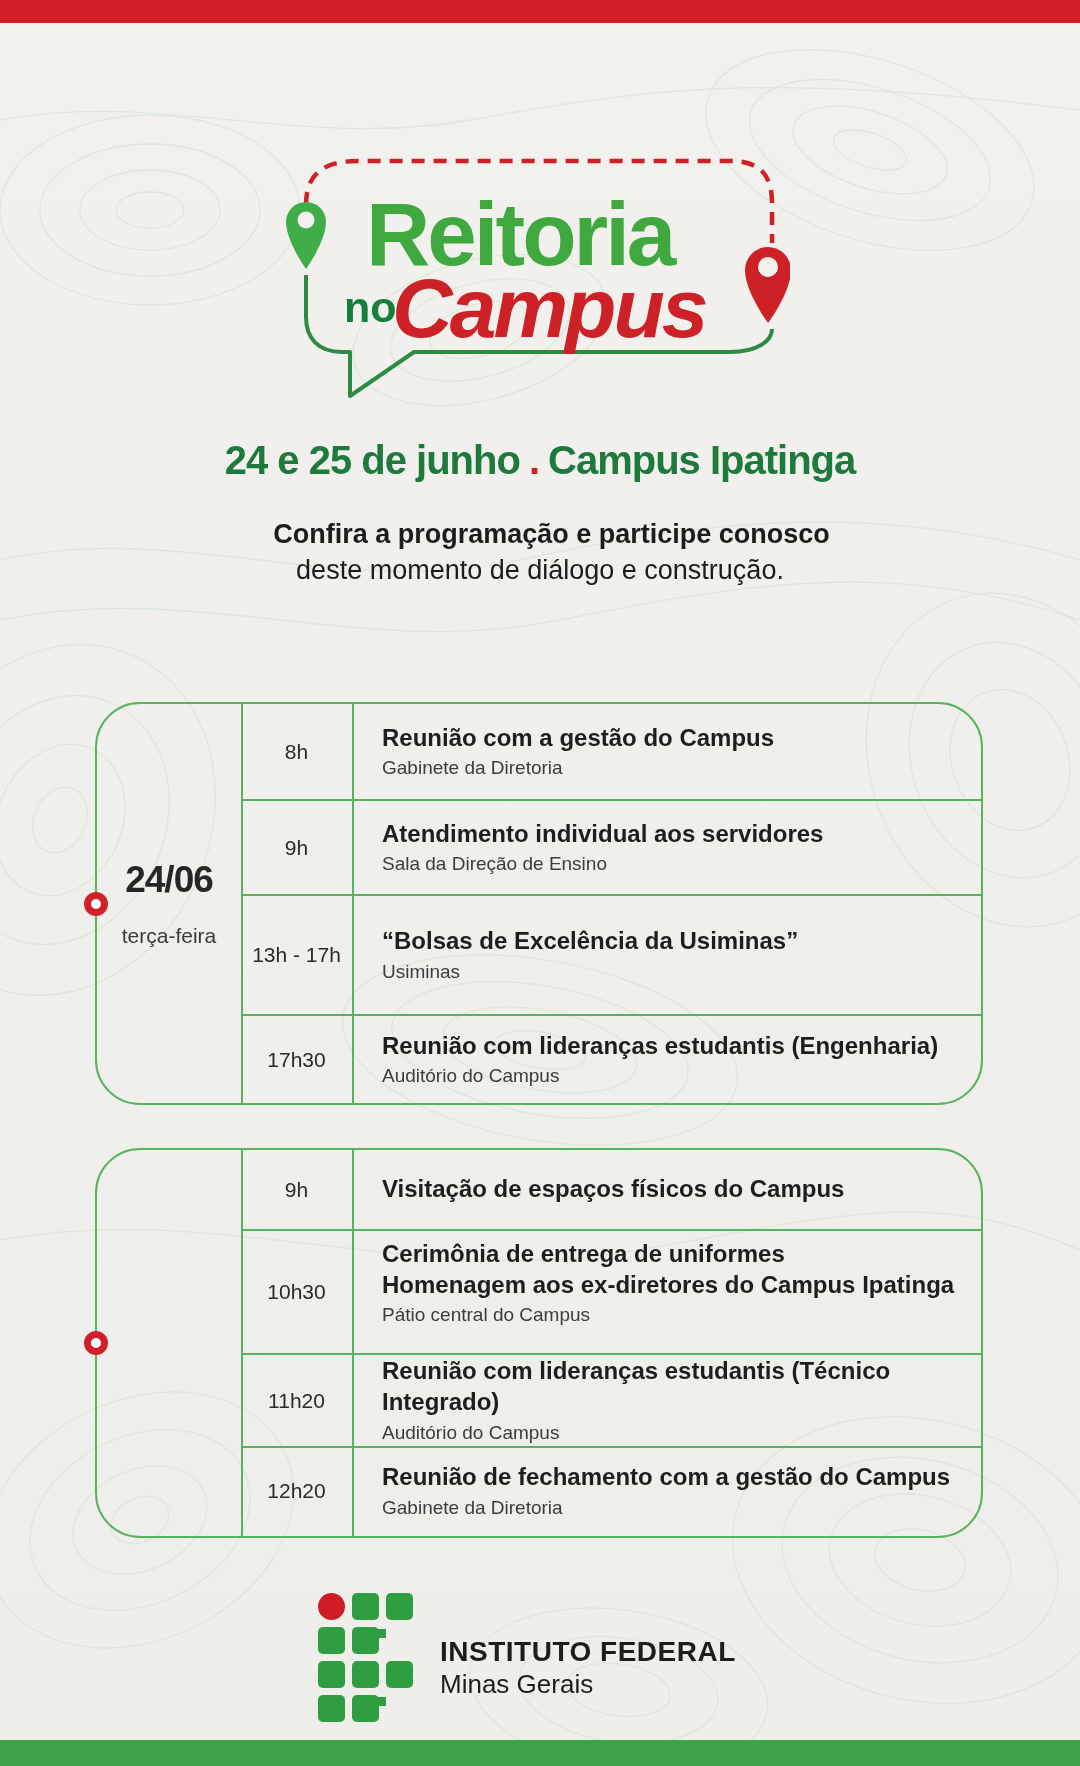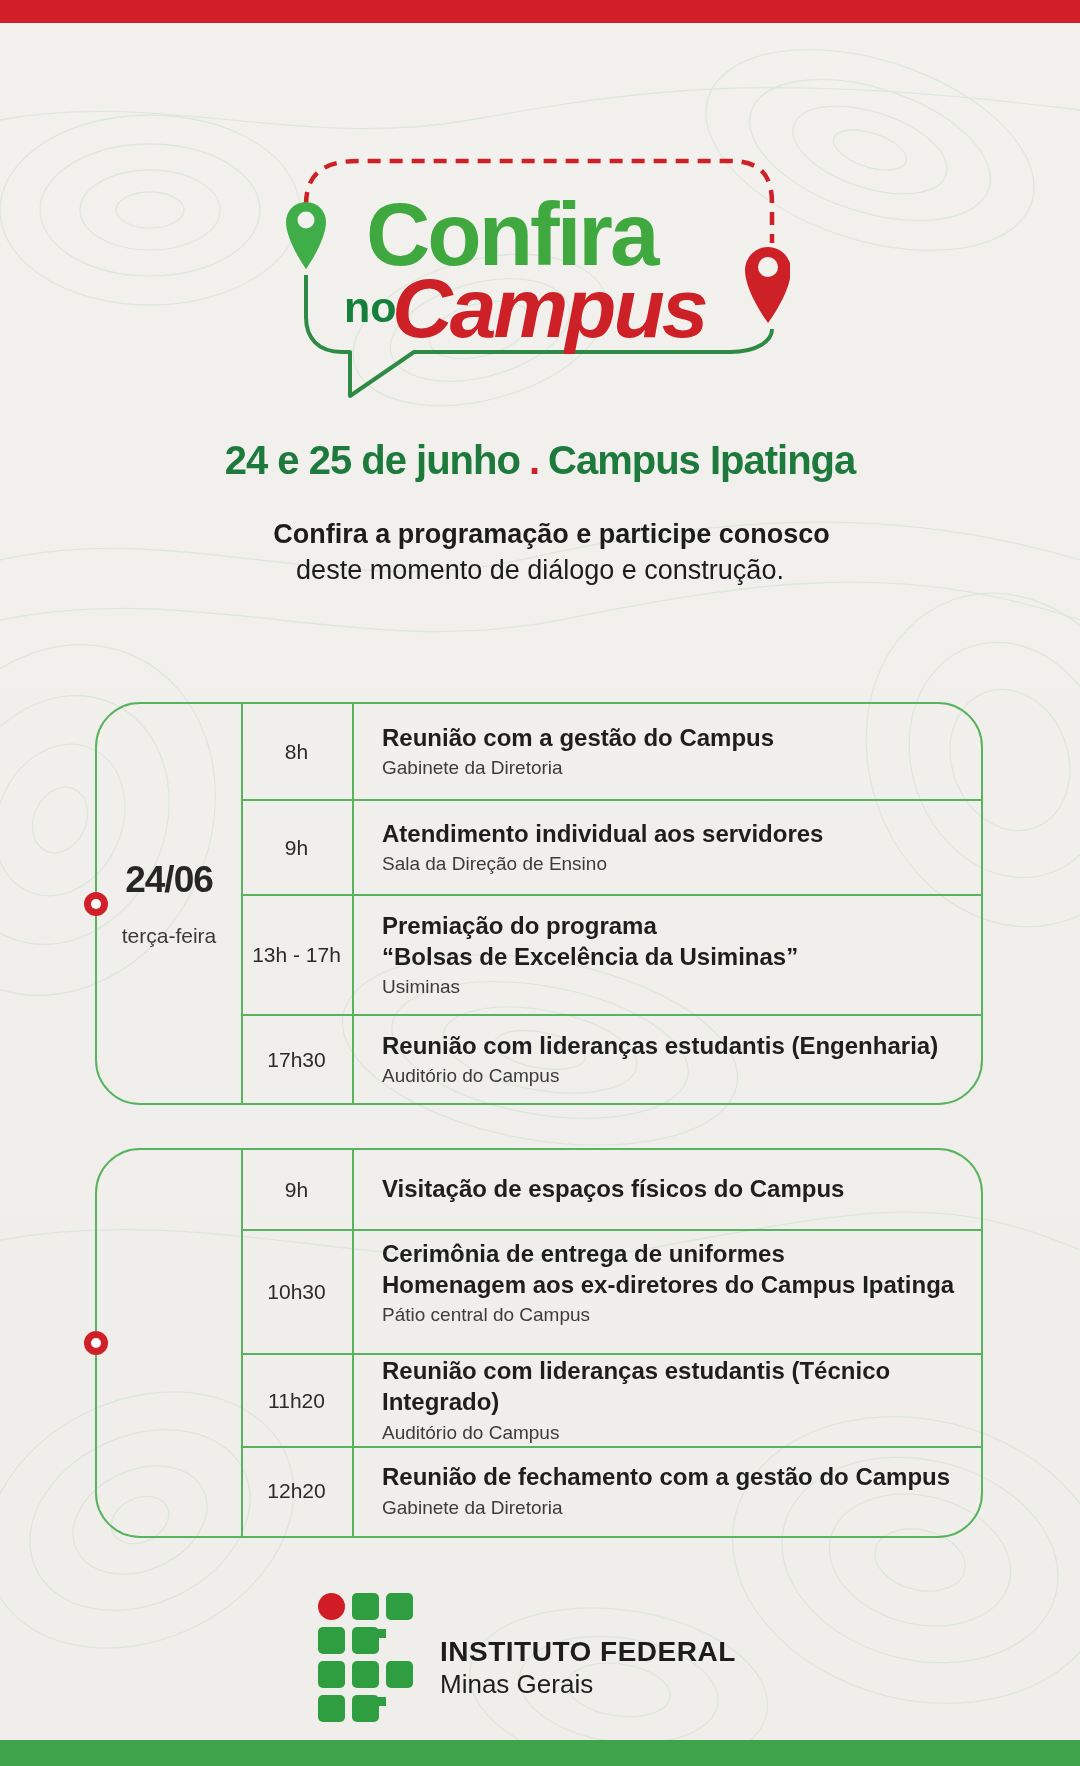--- a/index.html
+++ b/index.html
@@ -169,21 +169,21 @@
     <g>
       <path d="M28 124 C28 124 8 96 8 77 A20 20 0 1 1 48 77 C48 96 28 124 28 124 Z" fill="#3fae49"></path>
       <circle cx="28" cy="75" r="8.5" fill="#f2f1ee"></circle>
     </g>
 
     <g>
       <path d="M490 178 C490 178 467 147 467 125 A23 23 0 1 1 513 125 C513 147 490 178 490 178 Z" fill="#ce2127"></path>
       <circle cx="490" cy="122" r="10" fill="#f2f1ee"></circle>
     </g>
   </svg>
-  <div class="z logo-line1">Confira</div>
+  <div class="z logo-line1">Reitoria</div>
   <div class="z logo-no">no</div>
   <div class="z logo-campus">Campus</div>
 
   <div class="z title"><span>24 e 25 de junho</span><span class="dot">.</span><span>Campus Ipatinga</span></div>
 
   <div class="z subtitle">
     <div class="b1">Confira a programação e participe conosco</div>
     <div>deste momento de diálogo e construção.</div>
   </div>
 
@@ -207,21 +207,20 @@
     </div>
 
     <div class="timecell" style="top:97px;height:93px">9h</div>
     <div class="desccell" style="top:97px;height:93px">
       <div class="ev-title">Atendimento individual aos servidores</div>
       <div class="ev-loc">Sala da Direção de Ensino</div>
     </div>
 
     <div class="timecell" style="top:192px;height:118px">13h - 17h</div>
     <div class="desccell" style="top:192px;height:118px">
-      <div class="ev-title">Premiação do programa</div>
       <div class="ev-title">“Bolsas de Excelência da Usiminas”</div>
       <div class="ev-loc">Usiminas</div>
     </div>
 
     <div class="timecell" style="top:312px;height:87px">17h30</div>
     <div class="desccell" style="top:312px;height:87px">
       <div class="ev-title">Reunião com lideranças estudantis (Engenharia)</div>
       <div class="ev-loc">Auditório do Campus</div>
     </div>
   </div>

